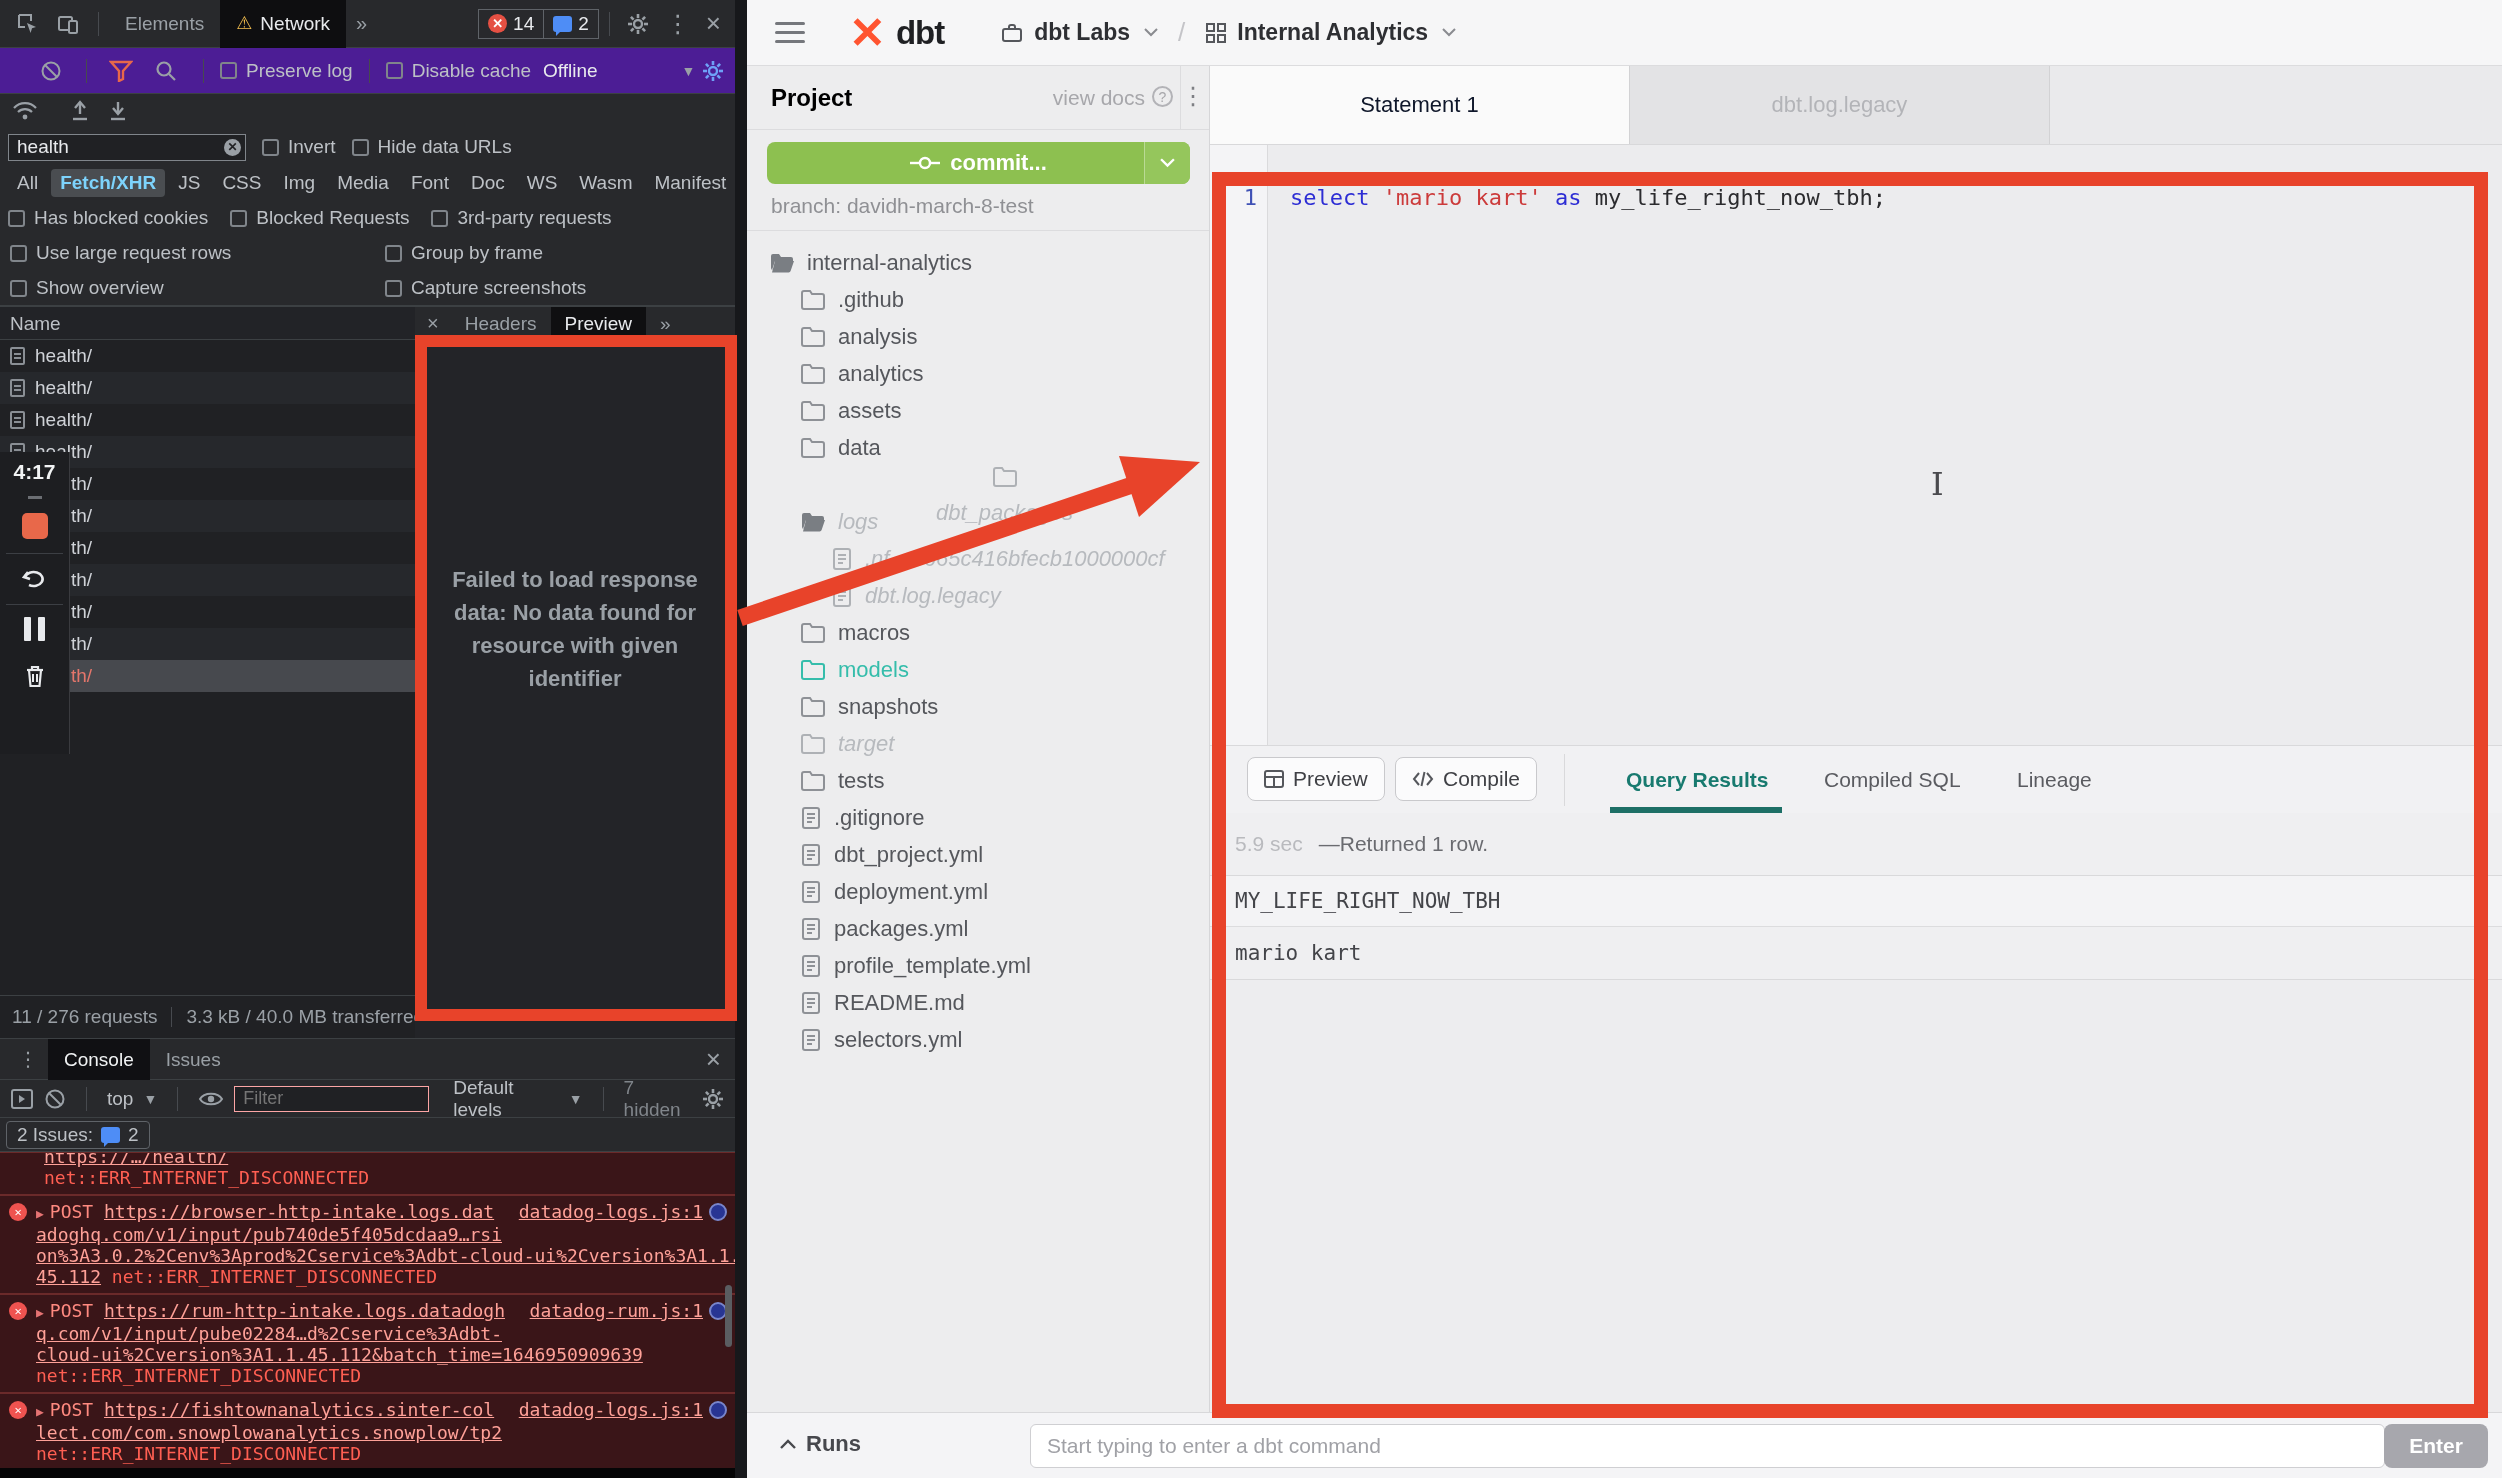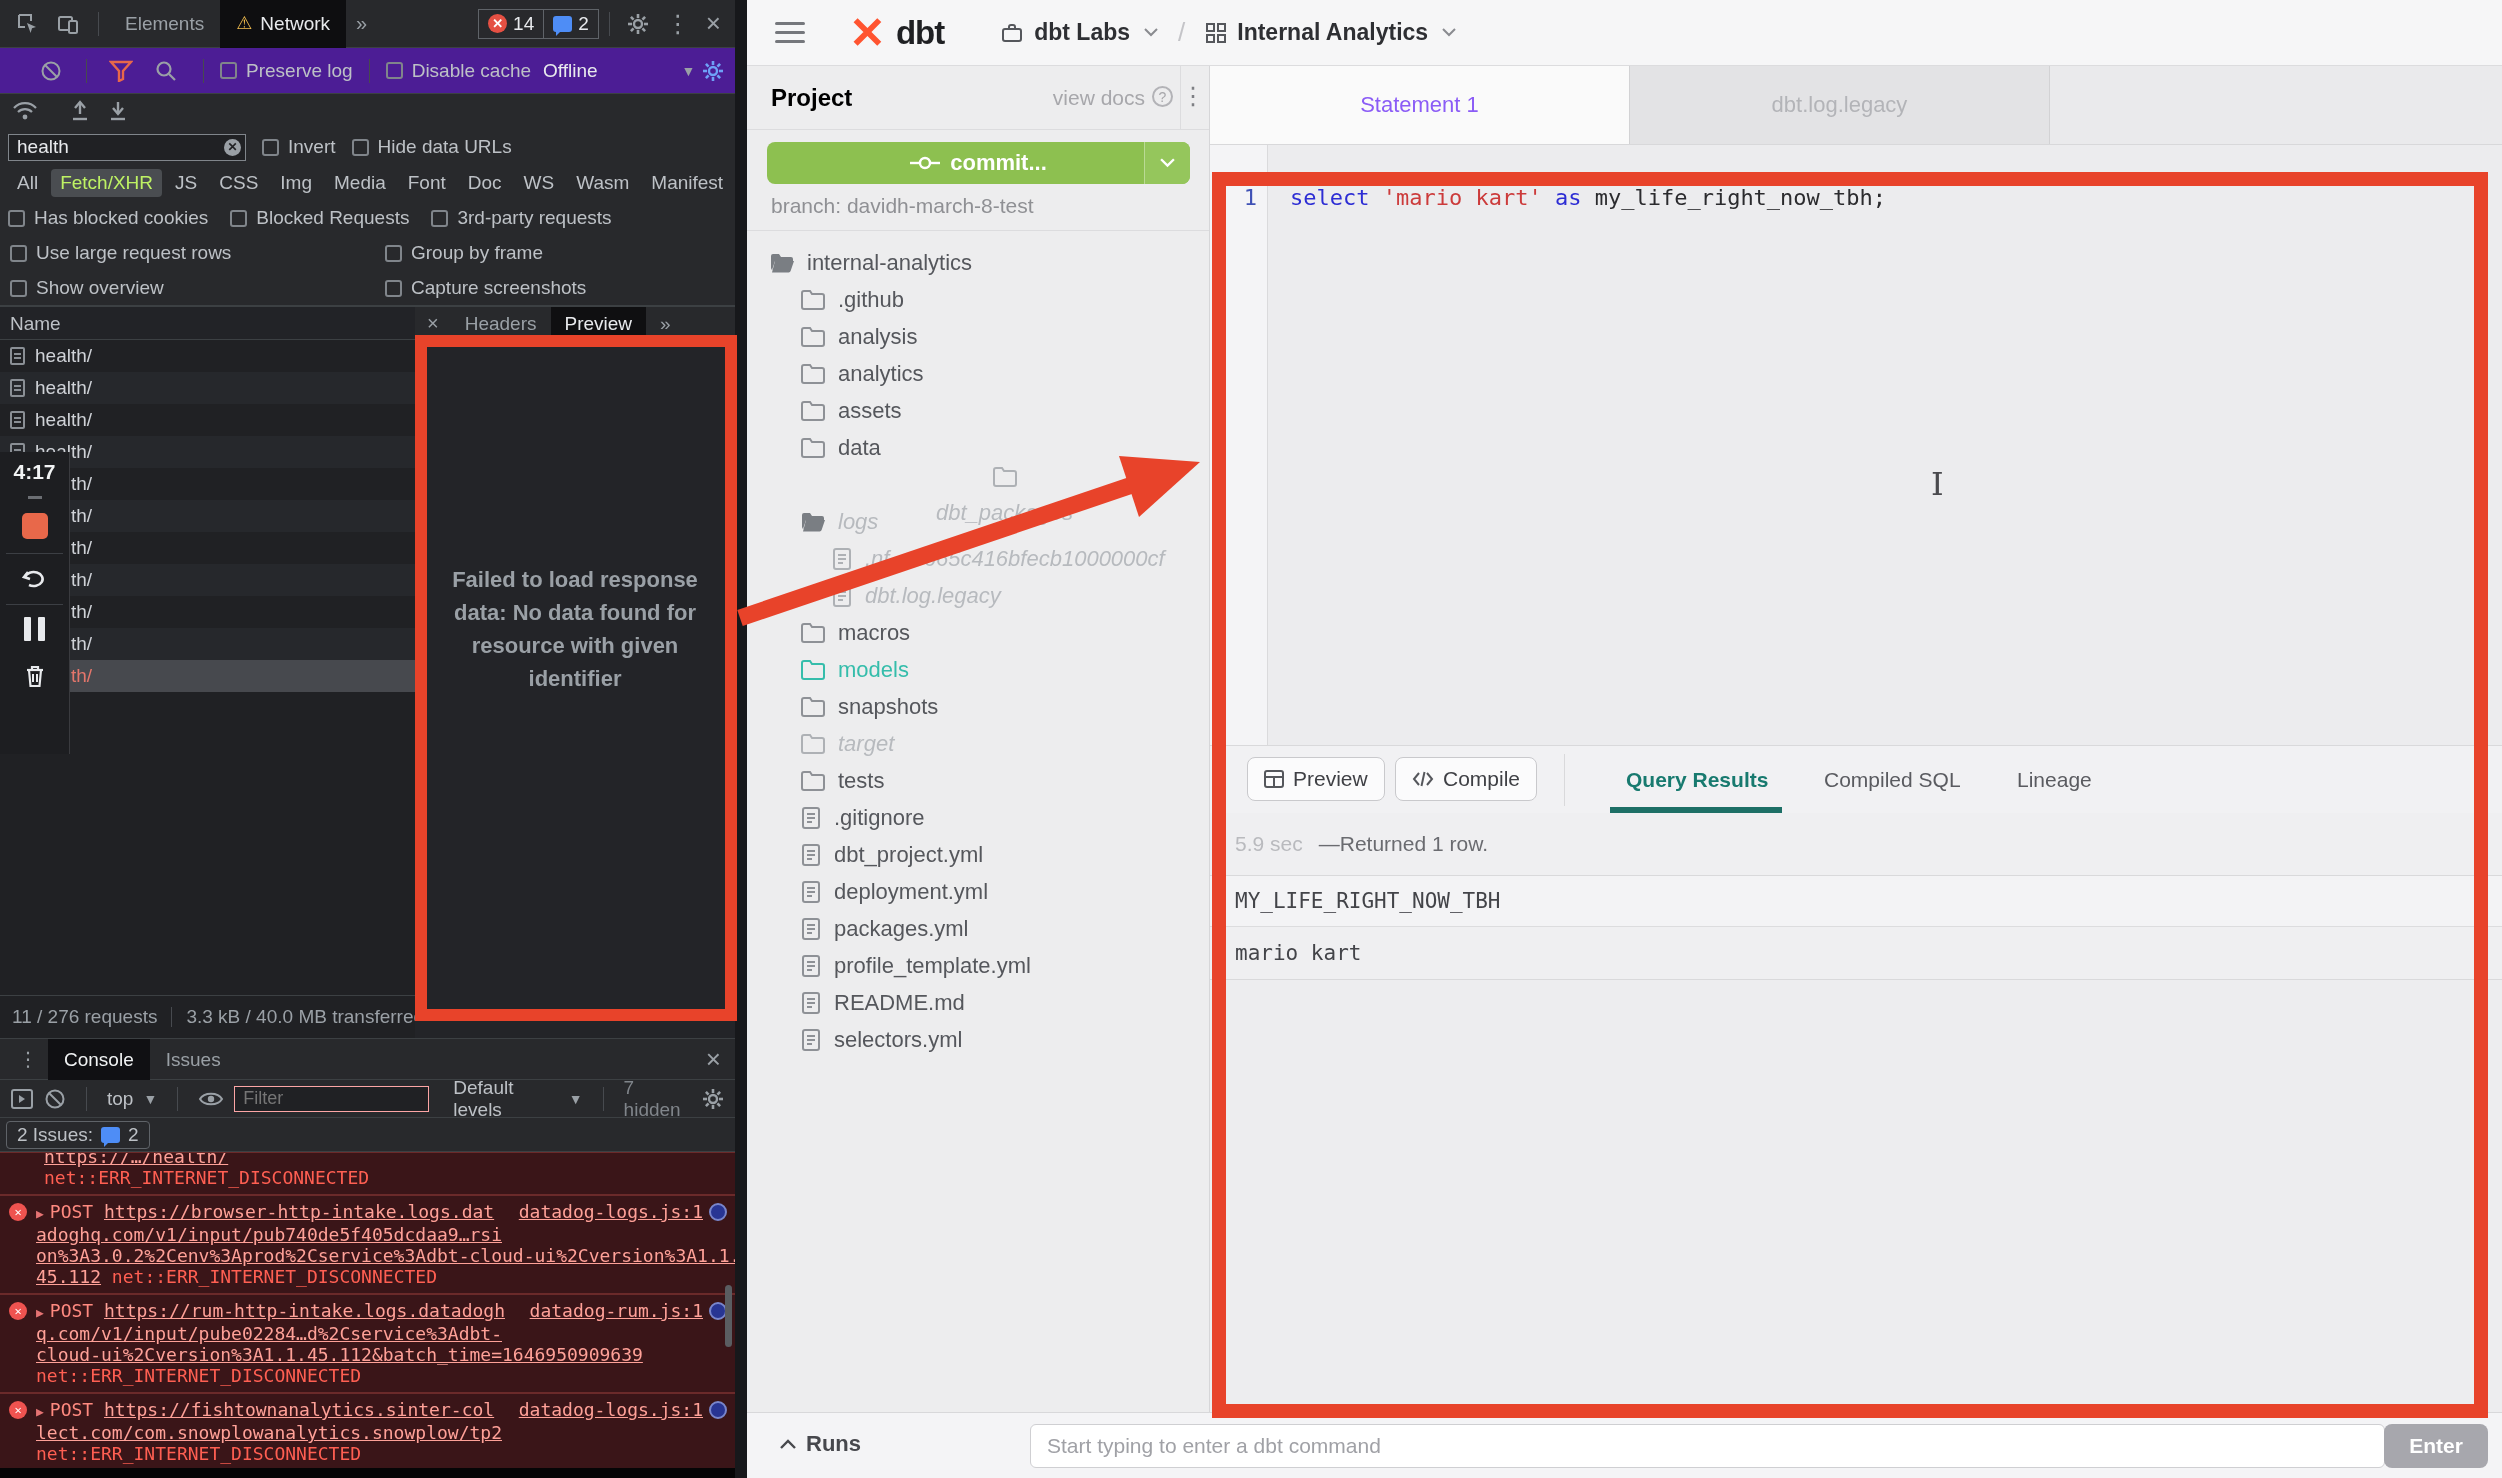--- a/index.html
+++ b/index.html
@@ -32,21 +32,21 @@
   .throttle{color:#e8eaed;margin-left:6px;}
   .caret{color:#9aa0a6;font-size:14px;}
 
   .dt-condbar{top:94px;height:34px;background:#28292c;padding:0 12px;gap:18px;border-bottom:0;}
   .dt-filterrow{top:128px;height:38px;background:#28292c;padding:0 8px;gap:16px;}
   .filter-input-wrap{position:relative;flex:0 0 auto;}
   .filter-input{width:238px;height:27px;background:#202124;border:1px solid #80858b;color:#e8eaed;font-size:19px;padding:0 26px 0 8px;outline:none;font-family:"Liberation Sans",sans-serif;}
   .clear-circ{position:absolute;right:5px;top:5px;width:17px;height:17px;border-radius:50%;background:#9aa0a6;color:#202124;font-size:12px;font-weight:bold;display:flex;align-items:center;justify-content:center;}
   .dt-chiprow{top:166px;height:34px;padding:0 8px;gap:4px;background:#28292c;}
   .chip{padding:3px 9px;border-radius:4px;color:#bdc1c6;flex:0 0 auto;}
-  .chip.active{background:#4a4d51;color:#bef264;}
+  .chip.active{background:#4a4d51;color:#7dd3fc;font-weight:bold;}
   .dt-checkrow{top:200px;height:36px;padding:0 8px;gap:22px;background:#28292c;}
   .dt-options{top:236px;height:70px;background:#28292c;border-bottom:1px solid #3c4043;}
 
   .table-head{top:306px;height:34px;left:0;width:415px;position:absolute;background:#222327;border-top:1px solid #3c4043;border-bottom:1px solid #3c4043;color:#bdc1c6;line-height:33px;padding-left:10px;}
   #net-rows{position:absolute;top:340px;left:0;width:415px;height:655px;overflow:hidden;z-index:5;}
   .net-row{position:absolute;left:0;width:415px;height:32px;display:flex;align-items:center;gap:10px;padding-left:10px;color:#cfd2d7;font-size:19px;}
   .net-row.odd{background:#26282c;}
   .net-row.sel{background:#47494e;color:#e5766b;}
   .doc-ico{width:15px;height:18px;border:2px solid #8a8f95;border-radius:2px;flex:0 0 auto;position:relative;}
   .doc-ico::after{content:"";position:absolute;left:2px;top:4px;width:7px;height:2px;background:#8a8f95;box-shadow:0 4px 0 #8a8f95;}
@@ -127,21 +127,21 @@
   .side-div{position:absolute;left:0;right:0;top:164px;height:1px;background:#dcdcde;}
   #tree{position:absolute;left:0;right:0;top:178px;bottom:70px;overflow:hidden;}
   .tree-row{height:37px;display:flex;align-items:center;gap:12px;font-size:22px;color:#55575c;}
   .tree-row.muted{color:#b7babe;font-style:italic;}
   .tree-row.accent{color:#35bdab;}
   .tree-ico{flex:0 0 auto;display:flex;}
 
   
   .tabstrip{position:absolute;left:463px;top:66px;right:0;height:79px;background:#eaeaec;border-bottom:1px solid #d8d8da;display:flex;}
   .ed-tab{width:420px;text-align:center;line-height:78px;font-size:22px;border-right:1px solid #d2d2d4;}
-  .ed-tab.active{background:#fafafa;color:#8b5cf6;}
+  .ed-tab.active{background:#fafafa;color:#0f172a;}
   .ed-tab.inactive{background:#e3e3e5;color:#b3b4b8;}
   #editor{position:absolute;left:463px;top:145px;right:0;height:600px;background:#ececee;}
   .gutter{position:absolute;left:0;top:0;width:58px;height:100%;background:#f4f4f6;border-right:1px solid #dadadc;}
   .lineno{position:absolute;top:40px;right:10px;color:#3f51b5;font-family:"DejaVu Sans Mono",monospace;font-size:22px;}
   #code-line{position:absolute;left:80px;top:40px;font-family:"DejaVu Sans Mono",monospace;font-size:22px;color:#2b2b2e;white-space:pre;}
   #code-line .kw{color:#2d2dd4;}
   #code-line .str{color:#cc3b3b;}
   .ibeam{position:absolute;left:721px;top:320px;font-family:"DejaVu Serif",serif;font-size:32px;color:#4a4a4e;}
 
   .run-toolbar{position:absolute;left:463px;top:745px;right:0;height:68px;background:#f1f1f3;border-top:1px solid #d9d9db;}

